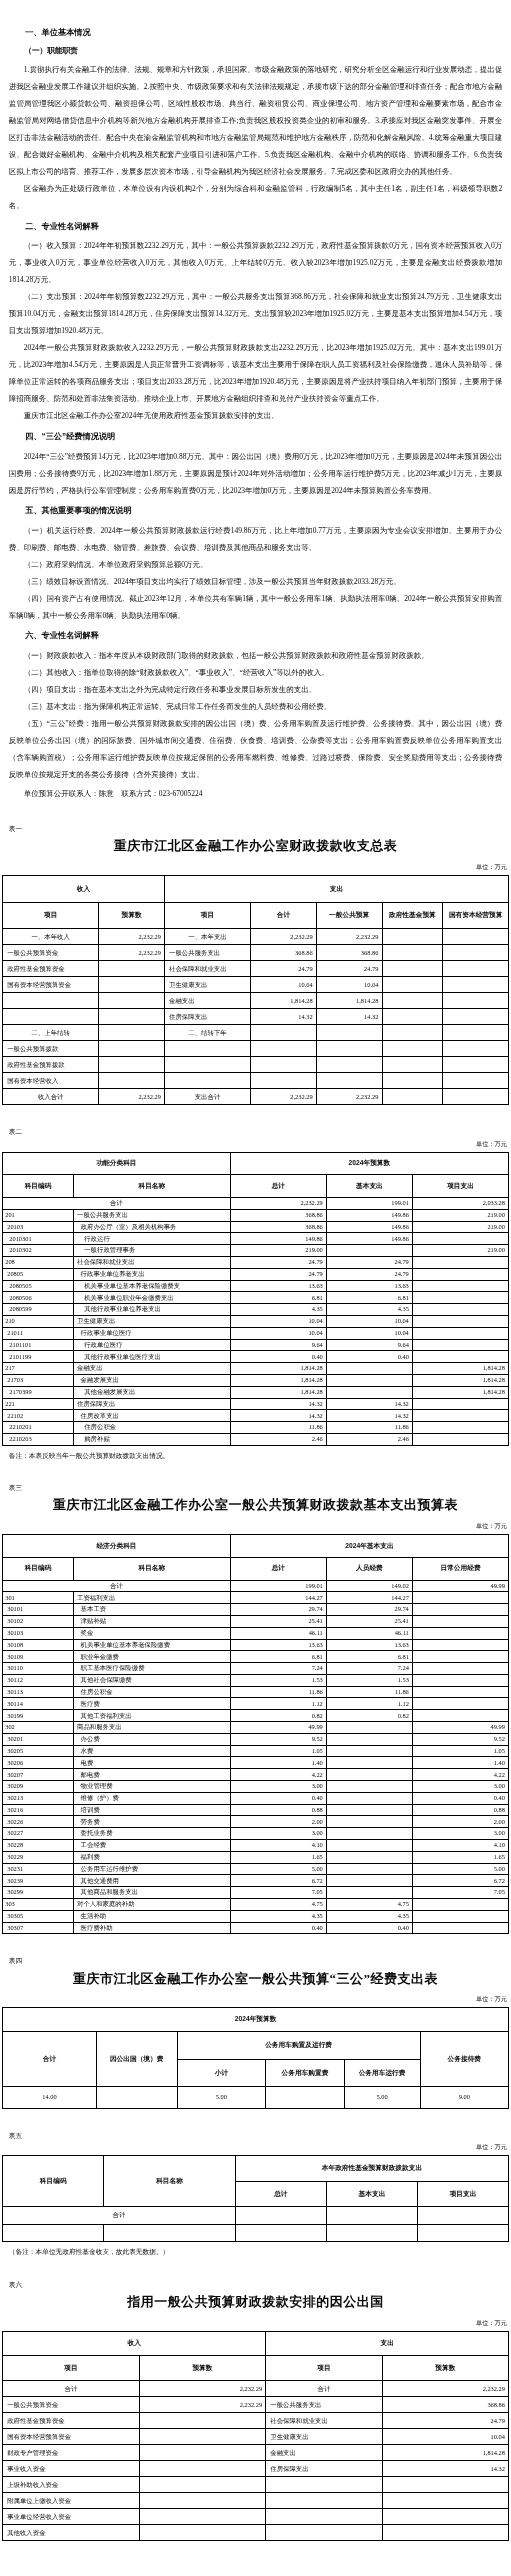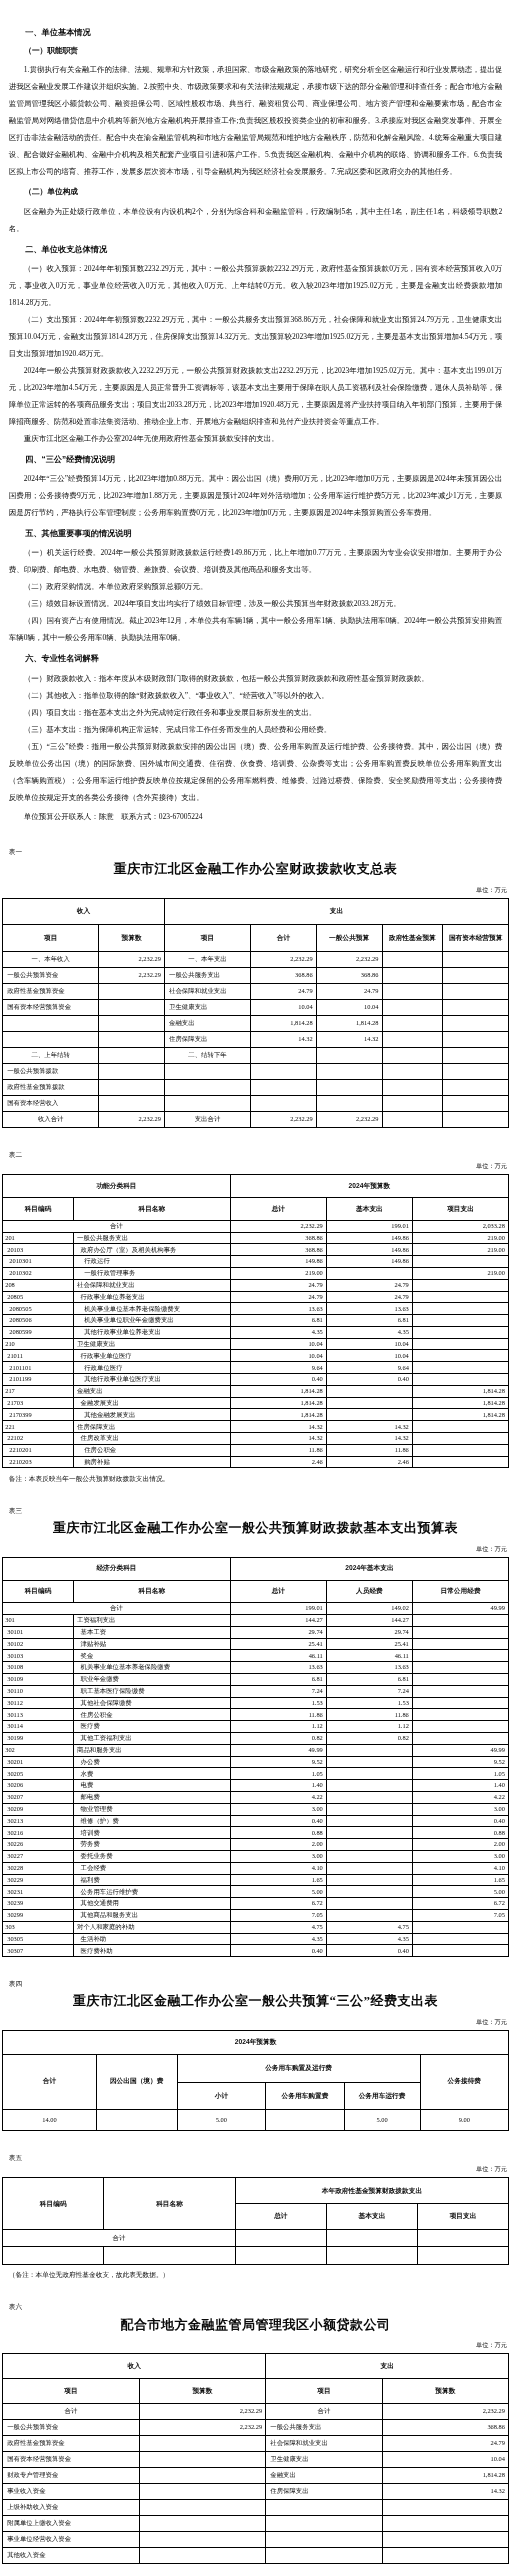--- a/index.html
+++ b/index.html
@@ -37,23 +37,22 @@
   .t1 tbody tr:last-child td{border-top:1px solid #000;}
 </style>
 </head>
 <body>
 
 <div class="page">
   <section class="intro">
     <h2 class="h-main">一、单位基本情况</h2>
     <h3 class="h-sub">（一）职能职责</h3>
     <p>1.贯彻执行有关金融工作的法律、法规、规章和方针政策，承担国家、市级金融政策的落地研究，研究分析全区金融运行和行业发展动态，提出促进我区金融业发展工作建议并组织实施。2.按照中央、市级政策要求和有关法律法规规定，承接市级下达的部分金融管理和排查任务；配合市地方金融监管局管理我区小额贷款公司、融资担保公司、区域性股权市场、典当行、融资租赁公司、商业保理公司、地方资产管理和金融要素市场，配合市金融监管局对网络借贷信息中介机构等新兴地方金融机构开展排查工作;负责我区股权投资类企业的初审和服务。3.承接应对我区金融突发事件、开展全区打击非法金融活动的责任。配合中央在渝金融监管机构和市地方金融监管局规范和维护地方金融秩序，防范和化解金融风险。4.统筹金融重大项目建设、配合做好金融机构、金融中介机构及相关配套产业项目引进和落户工作。5.负责我区金融机构、金融中介机构的联络、协调和服务工作。6.负责我区拟上市公司的培育、推荐工作，发展多层次资本市场，引导金融机构为我区经济社会发展服务。7.完成区委和区政府交办的其他任务。</p>
-    <h3 class="h-sub">（二）单位构成</h3>
     <p>区金融办为正处级行政单位，本单位设有内设机构2个，分别为综合科和金融监管科，行政编制5名，其中主任1名，副主任1名，科级领导职数2名。</p>
-    <h2 class="h-main">二、单位收支总体情况</h2>
+    <h2 class="h-main">二、专业性名词解释</h2>
     <p>（一）收入预算：2024年年初预算数2232.29万元，其中：一般公共预算拨款2232.29万元，政府性基金预算拨款0万元，国有资本经营预算收入0万元，事业收入0万元，事业单位经营收入0万元，其他收入0万元、上年结转0万元。收入较2023年增加1925.02万元，主要是金融支出经费拨款增加1814.28万元。</p>
     <p>（二）支出预算：2024年年初预算数2232.29万元，其中：一般公共服务支出预算368.86万元，社会保障和就业支出预算24.79万元，卫生健康支出预算10.04万元，金融支出预算1814.28万元，住房保障支出预算14.32万元。支出预算较2023年增加1925.02万元，主要是基本支出预算增加4.54万元，项目支出预算增加1920.48万元。</p>
     <p>2024年一般公共预算财政拨款收入2232.29万元，一般公共预算财政拨款支出2232.29万元，比2023年增加1925.02万元。其中：基本支出199.01万元，比2023年增加4.54万元，主要原因是人员正常晋升工资调标等，该基本支出主要用于保障在职人员工资福利及社会保险缴费，退休人员补助等，保障单位正常运转的各项商品服务支出；项目支出2033.28万元，比2023年增加1920.48万元，主要原因是将产业扶持项目纳入年初部门预算，主要用于保障招商服务、防范和处置非法集资活动、推动企业上市、开展地方金融组织排查和兑付产业扶持资金等重点工作。</p>
     <p>重庆市江北区金融工作办公室2024年无使用政府性基金预算拨款安排的支出。</p>
     <h2 class="h-main">四、“三公”经费情况说明</h2>
     <p>2024年“三公”经费预算14万元，比2023年增加0.88万元。其中：因公出国（境）费用0万元，比2023年增加0万元，主要原因是2024年未预算因公出国费用；公务接待费9万元，比2023年增加1.88万元，主要原因是预计2024年对外活动增加；公务用车运行维护费5万元，比2023年减少1万元，主要原因是厉行节约，严格执行公车管理制度；公务用车购置费0万元，比2023年增加0万元，主要原因是2024年未预算购置公务车费用。</p>
     <h2 class="h-main">五、其他重要事项的情况说明</h2>
     <p>（一）机关运行经费。2024年一般公共预算财政拨款运行经费149.86万元，比上年增加0.77万元，主要原因为专业会议安排增加。主要用于办公费、印刷费、邮电费、水电费、物管费、差旅费、会议费、培训费及其他商品和服务支出等。</p>
     <p>（二）政府采购情况。本单位政府采购预算总额0万元。</p>
     <p>（三）绩效目标设置情况。2024年项目支出均实行了绩效目标管理，涉及一般公共预算当年财政拨款2033.28万元。</p>
@@ -690,21 +689,21 @@
               <td class="r"></td>
               <td class="r"></td>
               <td class="r"></td>
             </tr>
           </tbody>
         </table>
         <div class="tbl-note">（备注：本单位无政府性基金收支，故此表无数据。）</div>
       </section>
       <section class="tbl-block">
         <div class="tbl-label">表六</div>
-        <div class="tbl-title">配合市地方金融监管局管理我区小额贷款公司</div>
+        <div class="tbl-title">指用一般公共预算财政拨款安排的因公出国</div>
         <div class="tbl-unit">单位：万元</div>
         <table class="doc-table t6">
           <colgroup>
             <col style="width: 27%;">
             <col style="width: 25%;">
             <col style="width: 23%;">
             <col style="width: 25%;">
           </colgroup>
           <thead>
             <tr>

